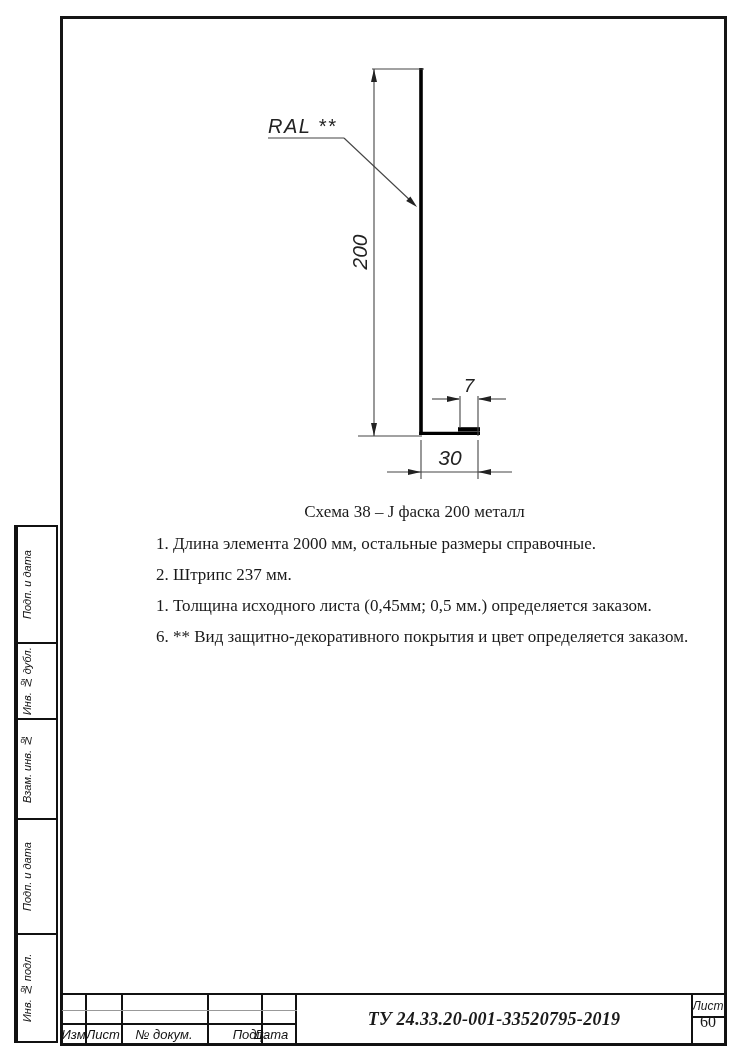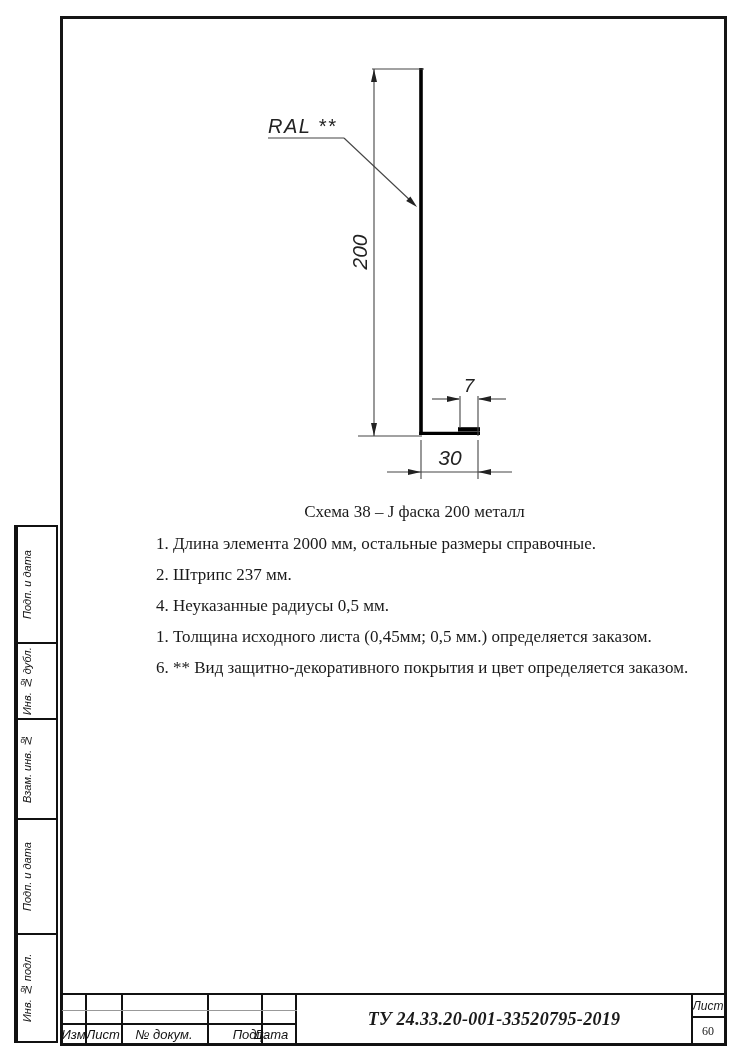--- a/index.html
+++ b/index.html
@@ -68,23 +68,23 @@
     display: flex; align-items: center; justify-content: center;
     font-weight: bold; font-size: 18px; letter-spacing: .3px; font-style: italic;
   }
   .stamp .sheet-div { position: absolute; left: 629px; top: 21px; width: 34px; height: 2px; background: #111; }
   .stamp .sheet-label {
     position: absolute; left: 629px; top: 0; width: 34px; height: 21px;
     display: flex; align-items: center; justify-content: center;
     font-family: "Liberation Sans", sans-serif; font-style: italic; font-size: 12px;
   }
   .stamp .sheet-num {
-    position: absolute; left: 629px; top: 23px; width: 34px; height: 26px;
+    position: absolute; left: 629px; top: 14px; width: 34px; height: 26px;
     display: flex; align-items: center; justify-content: center;
-    font-size: 12px;
+    font-size: 16px;
   }
   .dim-text {
     font-family: "Liberation Sans", sans-serif;
     font-style: italic; fill: #222;
   }
 </style>
 </head>
 <body>
 
 <div class="page">
@@ -133,21 +133,20 @@
       <polygon points="228,417 241,414 241,420" fill="#222" stroke="none"></polygon>
     </g>
     <text class="dim-text" x="200" y="410" text-anchor="middle" font-size="21">30</text>
   </svg>
 
   <div class="caption">Схема 38 – J фаска 200 металл</div>
 
   <div class="notes">
     <div class="note-line">1. Длина элемента 2000 мм, остальные размеры справочные.</div>
     <div class="note-line">2. Штрипс 237 мм.</div>
-    <div class="note-line">4. Неуказанные радиусы 0,5 мм.</div>
     <div class="note-line">1. Толщина исходного листа (0,45мм; 0,5 мм.) определяется заказом.</div>
     <div class="note-line">6. ** Вид защитно-декоративного покрытия и цвет определяется заказом.</div>
   </div>
 
   <div class="sidebar">
     <div class="sb-cell" style="height:117px">
       <div class="sb-label">Подп. и дата</div>
       <div class="sb-empty"></div>
     </div>
     <div class="sb-cell" style="height:76px">

